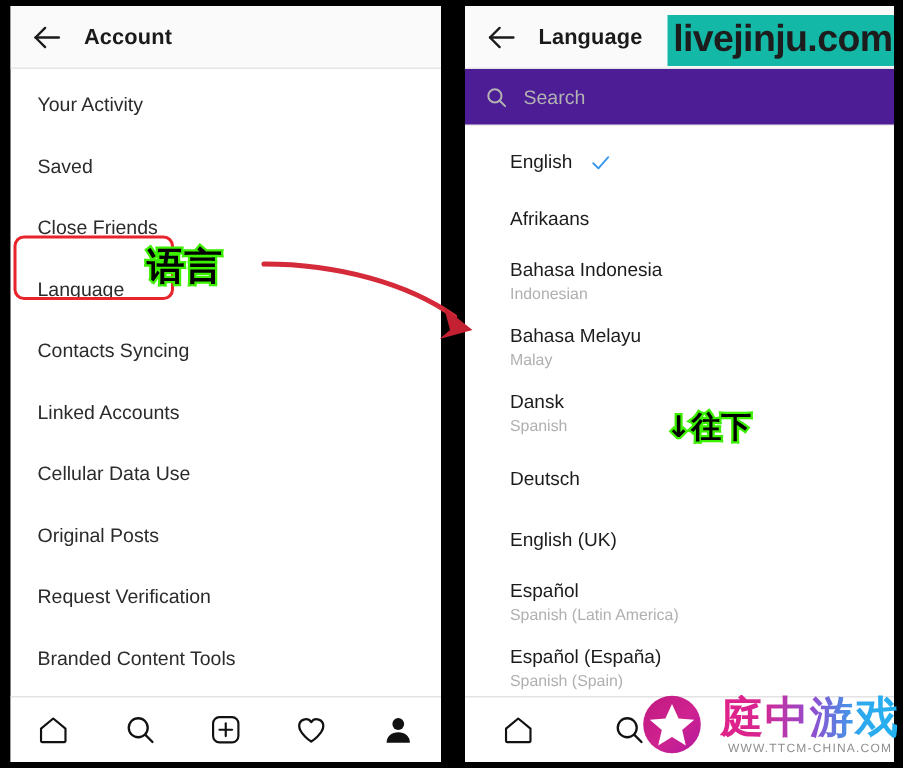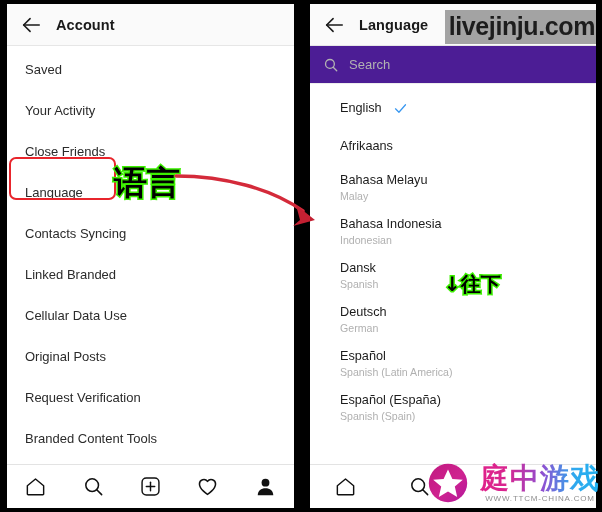--- a/index.html
+++ b/index.html
@@ -73,30 +73,30 @@
     pointer-events:none;
   }
   .anno-cn{
     position:absolute;
     font-family:"DejaVu Sans","Liberation Sans",sans-serif;
     font-weight:bold;color:#000;
     -webkit-text-stroke:3px #3cf000;
     paint-order:stroke fill;
     white-space:nowrap;
   }
-  #anno-yuyan{left:114px;top:161px;font-size:33px;}
+  #anno-yuyan{left:98px;top:161px;font-size:25px;}
   #anno-down{left:444px;top:271px;font-size:20px;}
   .anno-svg{position:absolute;left:0;top:0;width:602px;height:512px;pointer-events:none;}
 
   
   #site-watermark{
     position:absolute;right:0px;top:6px;
     font-size:25px;font-weight:bold;color:#1d1d1d;
     letter-spacing:-.4px;white-space:nowrap;
-    background:#a3a3a3;padding:2px 1px 3px 4px;
+    background:#14b8a6;padding:2px 1px 3px 4px;
   }
 
   
   #brand-watermark{
     position:absolute;right:2px;bottom:4px;
     display:flex;align-items:center;height:50px;
   }
   #brand-star{width:40px;height:40px;flex:0 0 auto;}
   #brand-text-wrap{display:flex;flex-direction:column;align-items:center;margin-left:12px;}
   #brand-cn{
@@ -122,36 +122,36 @@
         <svg viewBox="0 0 24 24" width="22" height="22" fill="none" stroke="#1a1a1a" stroke-width="1.7" stroke-linecap="round" stroke-linejoin="round">
           <line x1="21" y1="12" x2="4" y2="12"></line>
             <polyline points="11,5 4,12 11,19"></polyline>
         </svg>
       </span>
       <span class="appbar-title">Account</span>
     </div>
 
     <div class="settings-list">
       <div class="settings-row">
+        <span class="label">Your Activity</span>
+      </div>
+      <div class="settings-row">
         <span class="label">Saved</span>
       </div>
       <div class="settings-row">
-        <span class="label">Your Activity</span>
-      </div>
-      <div class="settings-row">
         <span class="label">Close Friends</span>
       </div>
       <div class="settings-row">
         <span class="label">Language</span>
       </div>
       <div class="settings-row">
         <span class="label">Contacts Syncing</span>
       </div>
       <div class="settings-row">
-        <span class="label">Linked Branded</span>
+        <span class="label">Linked Accounts</span>
       </div>
       <div class="settings-row">
         <span class="label">Cellular Data Use</span>
       </div>
       <div class="settings-row">
         <span class="label">Original Posts</span>
       </div>
       <div class="settings-row">
         <span class="label">Request Verification</span>
       </div>
@@ -226,39 +226,41 @@
             </svg>
           </span>
         </span>
       </div>
 
       <div class="lang-row single">
         <span class="lang-primary">Afrikaans</span>
       </div>
 
       <div class="lang-row dual">
+        <span class="lang-primary">Bahasa Indonesia</span>
+        <span class="lang-secondary">Indonesian</span>
+      </div>
+
+      <div class="lang-row dual">
         <span class="lang-primary">Bahasa Melayu</span>
         <span class="lang-secondary">Malay</span>
       </div>
 
       <div class="lang-row dual">
-        <span class="lang-primary">Bahasa Indonesia</span>
-        <span class="lang-secondary">Indonesian</span>
-      </div>
-
-      <div class="lang-row dual">
         <span class="lang-primary">Dansk</span>
         <span class="lang-secondary">Spanish</span>
       </div>
 
       <div class="lang-row dual">
         <span class="lang-primary">Deutsch</span>
-        <span class="lang-secondary">German</span>
-      </div>
-
+      </div>
+
+      <div class="lang-row single">
+        <span class="lang-primary">English (UK)</span>
+      </div>
 
       <div class="lang-row dual">
         <span class="lang-primary">Español</span>
         <span class="lang-secondary">Spanish (Latin America)</span>
       </div>
 
       <div class="lang-row dual">
         <span class="lang-primary">Español (España)</span>
         <span class="lang-secondary">Spanish (Spain)</span>
       </div>

